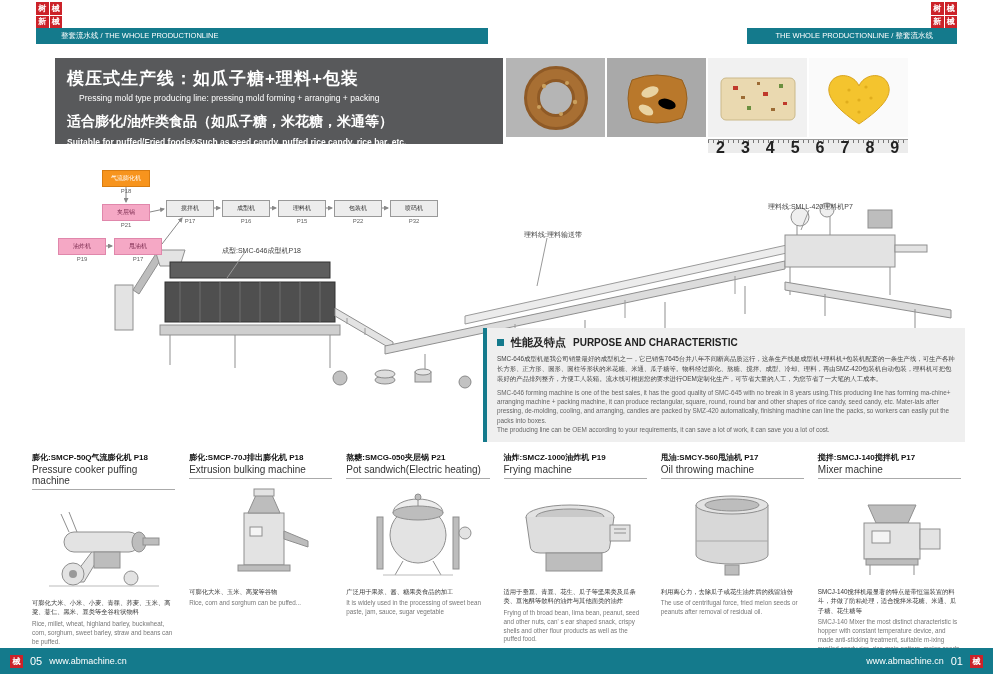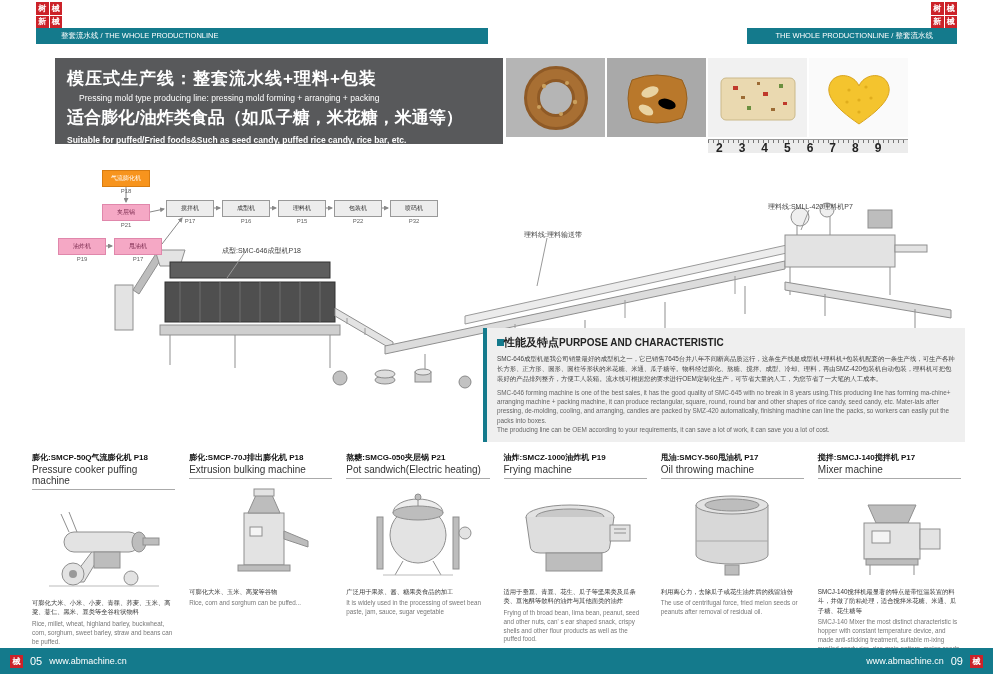--- a/index.html
+++ b/index.html
@@ -11,46 +11,46 @@
   .stamp-left{left:36px;top:2px;}
   .stamp-right{right:36px;top:2px;}
   .topbar{position:absolute;top:28px;height:16px;background:#147a8c;color:#fff;font-size:7.5px;line-height:16px;}
   .topbar-left{left:36px;width:452px;padding-left:25px;box-sizing:border-box;}
   .topbar-right{right:36px;width:210px;text-align:right;padding-right:24px;box-sizing:border-box;}
   
   .titleblock{position:absolute;left:55px;top:58px;width:448px;height:86px;background:#58595b;color:#fff;
               padding:9px 12px 0 12px;box-sizing:border-box;}
   .t-cn{font-size:17px;font-weight:bold;letter-spacing:1px;}
   .t-en{font-size:8.5px;margin-top:3px;padding-left:12px;}
-  .t-cn2{font-size:17px;font-weight:bold;margin-top:3px;}
+  .t-cn2{font-size:14px;font-weight:bold;margin-top:10px;}
   .t-en2{font-size:8.5px;font-weight:bold;margin-top:6px;}
   
   .photo{position:absolute;top:58px;width:99px;height:79px;display:flex;align-items:center;justify-content:center;}
   .ph1{left:506px;background:#b5b5b5;} .ph2{left:607px;background:#a9a9a9;}
   .ph3{left:708px;background:#f1f1f1;} .ph4{left:809px;background:#fafafa;}
   .ruler{position:absolute;left:708px;top:139px;width:200px;height:13px;background:#ececec;border-top:1px solid #999;}
   .ruler .ticks{height:3px;background:repeating-linear-gradient(90deg,#777 0,#777 1px,transparent 1px,transparent 5px);}
-  .ruler .nums{font-size:12px;font-weight:bold;color:#222;letter-spacing:16px;padding-left:8px;line-height:10px;}
+  .ruler .nums{font-size:16px;font-weight:bold;color:#222;letter-spacing:16px;padding-left:8px;line-height:10px;}
   
   .flow{position:absolute;left:58px;top:170px;width:382px;height:100px;z-index:2;}
   .fc-node{position:absolute;width:48px;text-align:center;}
   .fc-box{height:15px;line-height:15px;font-size:6px;border:1px solid #999;background:#ededed;color:#333;}
   .fc-orange .fc-box{background:#f7941d;border-color:#d87c10;color:#fff;}
   .fc-pink .fc-box{background:#f5a8c5;border-color:#e087ab;color:#7a2a4e;}
   .fc-ref{font-size:6px;color:#666;margin-top:1px;}
   
   .lineart{position:absolute;left:85px;top:190px;width:880px;height:215px;z-index:1;}
   .dlabel{position:absolute;font-size:7px;color:#444;z-index:2;}
   .m{fill:#e3e3e3;stroke:#8f8f8f;stroke-width:1;}
   .md{fill:#bdbdbd;stroke:#8f8f8f;stroke-width:1;}
   .mdd{fill:#4f4f4f;stroke:#333;stroke-width:1;}
   
   .feature{position:absolute;left:483px;top:328px;width:482px;background:#efefef;border-left:4px solid #147a8c;
            padding:7px 10px 8px 10px;box-sizing:border-box;z-index:3;}
-  .f-title{display:flex;align-items:center;}
+  .f-title{display:flex;align-items:center;gap:7px;}
   .f-bullet{width:7px;height:7px;background:#147a8c;}
   .f-cn{font-size:11px;font-weight:bold;color:#222;}
   .f-en{font-size:10px;font-weight:bold;color:#222;text-align:center;}
   .f-body-cn{font-size:6.4px;color:#444;line-height:1.55;margin-top:4px;white-space:pre-line;}
   .f-body-en{font-size:6.4px;color:#666;line-height:1.45;margin-top:4px;white-space:pre-line;}
   
   .prods{position:absolute;left:32px;top:452px;width:929px;display:flex;gap:14px;z-index:2;}
   .prod{flex:1;min-width:0;}
   .p-cn{font-size:8px;font-weight:bold;color:#111;}
   .p-en{font-size:10px;color:#333;margin-top:1px;}
@@ -81,21 +81,21 @@
   <div class="stamp stamp-right">
     <div>树</div>
     <div>械</div>
     <div>新</div>
     <div>械</div>
   </div>
   <div class="topbar topbar-left">整套流水线 / THE WHOLE PRODUCTIONLINE</div>
   <div class="topbar topbar-right">THE WHOLE PRODUCTIONLINE / 整套流水线</div>
 
   <div class="titleblock">
-    <div class="t-cn">模压式生产线：整套流水线+理料+包装</div>
+    <div class="t-cn">模压式生产线：如瓜子糖+理料+包装</div>
     <div class="t-en">Pressing mold type producing line: pressing mold forming + arranging + packing</div>
     <div class="t-cn2">适合膨化/油炸类食品（如瓜子糖，米花糖，米通等）</div>
     <div class="t-en2">Suitable for puffed/Fried foods&amp;Such as seed candy, puffed rice candy, rice bar, etc.</div>
   </div>
 
   <div class="photo ph1">
     <svg width="90" height="72" viewBox="0 0 90 72">
       <circle cx="45" cy="36" r="24" fill="none" stroke="#8f5a26" stroke-width="16"></circle>
       <circle cx="45" cy="36" r="24" fill="none" stroke="#a86f33" stroke-width="10"></circle>
       <circle cx="33" cy="24" r="2.2" fill="#caa05e"></circle>
@@ -397,18 +397,18 @@
   </div>
 
   <div class="footer">
     <div class="foot-left">
       <div class="foot-logo">械</div>
       <div class="foot-page">05</div>
       <div class="foot-url">www.abmachine.cn</div>
     </div>
     <div class="foot-right">
       <div class="foot-url">www.abmachine.cn</div>
-      <div class="foot-page">09</div>
+      <div class="foot-page">01</div>
       <div class="foot-logo">械</div>
     </div>
   </div>
 
 </div>
 
 </body></html>

